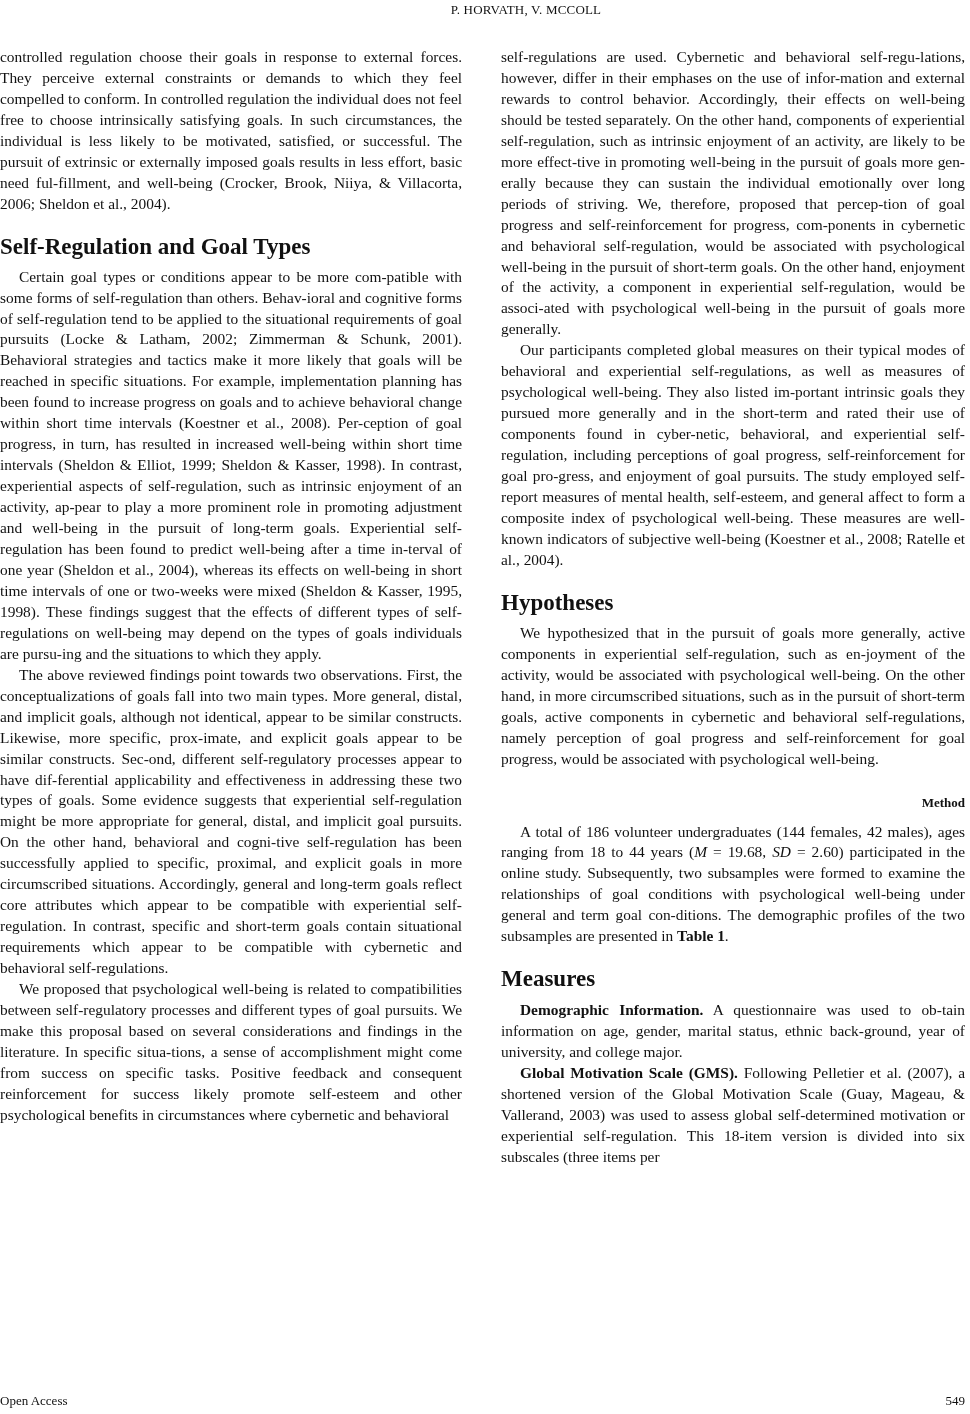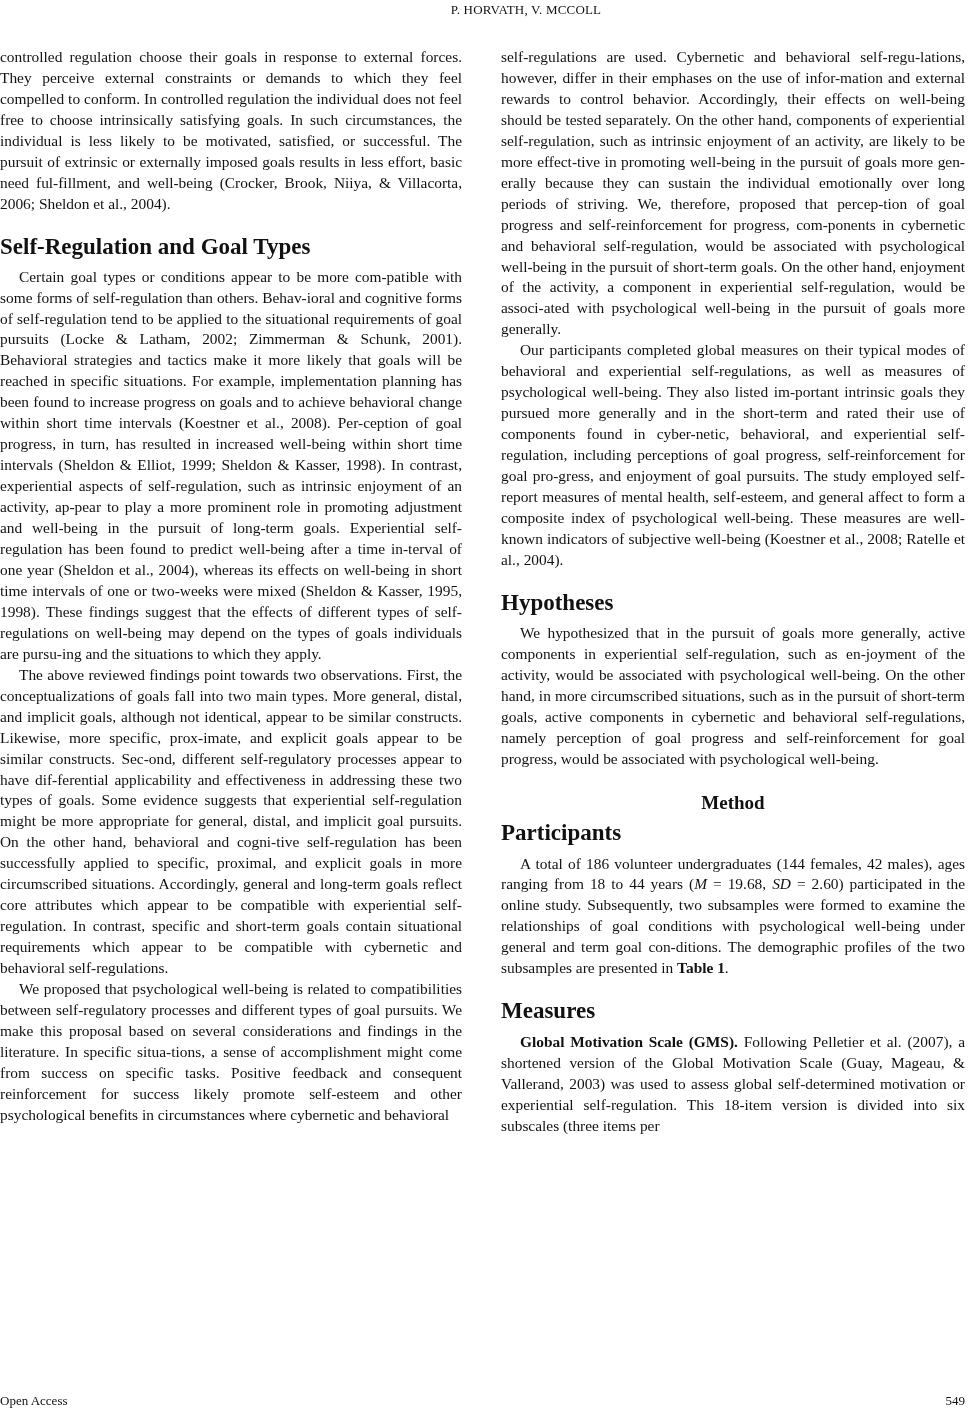--- a/index.html
+++ b/index.html
@@ -16,21 +16,21 @@
     position: absolute; top: 47px; width: 462px;
     font-size: 15.4px; line-height: 20.95px; text-align: justify;
   }
   .col.left { left: 0px; }
   .col.right { left: 501px; width: 464px; }
   .col p { margin: 0; text-indent: 0; }
   .col p.indent { text-indent: 19px; }
   h2.sec {
     font-weight: bold; font-size: 23px; margin: 0; line-height: 22px;
   }
-  h2.center { text-align: center; font-size: 19px; }
+  h2.center { text-align: right; font-size: 13px; }
   b.runin { font-weight: bold; }
   .footer-left { position: absolute; left: 0px; top: 1393px; font-size: 13px; }
   .footer-right { position: absolute; right: 5px; top: 1393px; font-size: 13px; }
 </style>
 </head>
 <body>
 
 <div class="running-head">P. HORVATH, V. MCCOLL</div>
 
 <div class="col left">
@@ -40,20 +40,20 @@
   <p class="indent">The above reviewed findings point towards two observations. First, the conceptualizations of goals fall into two main types. More general, distal, and implicit goals, although not identical, appear to be similar constructs. Likewise, more specific, prox-imate, and explicit goals appear to be similar constructs. Sec-ond, different self-regulatory processes appear to have dif-ferential applicability and effectiveness in addressing these two types of goals. Some evidence suggests that experiential self-regulation might be more appropriate for general, distal, and implicit goal pursuits. On the other hand, behavioral and cogni-tive self-regulation has been successfully applied to specific, proximal, and explicit goals in more circumscribed situations. Accordingly, general and long-term goals reflect core attributes which appear to be compatible with experiential self-regulation. In contrast, specific and short-term goals contain situational requirements which appear to be compatible with cybernetic and behavioral self-regulations.</p>
   <p class="indent">We proposed that psychological well-being is related to compatibilities between self-regulatory processes and different types of goal pursuits. We make this proposal based on several considerations and findings in the literature. In specific situa-tions, a sense of accomplishment might come from success on specific tasks. Positive feedback and consequent reinforcement for success likely promote self-esteem and other psychological benefits in circumstances where cybernetic and behavioral</p>
 </div>
 
 <div class="col right">
   <p>self-regulations are used. Cybernetic and behavioral self-regu-lations, however, differ in their emphases on the use of infor-mation and external rewards to control behavior. Accordingly, their effects on well-being should be tested separately. On the other hand, components of experiential self-regulation, such as intrinsic enjoyment of an activity, are likely to be more effect-tive in promoting well-being in the pursuit of goals more gen-erally because they can sustain the individual emotionally over long periods of striving. We, therefore, proposed that percep-tion of goal progress and self-reinforcement for progress, com-ponents in cybernetic and behavioral self-regulation, would be associated with psychological well-being in the pursuit of short-term goals. On the other hand, enjoyment of the activity, a component in experiential self-regulation, would be associ-ated with psychological well-being in the pursuit of goals more generally.</p>
   <p class="indent">Our participants completed global measures on their typical modes of behavioral and experiential self-regulations, as well as measures of psychological well-being. They also listed im-portant intrinsic goals they pursued more generally and in the short-term and rated their use of components found in cyber-netic, behavioral, and experiential self-regulation, including perceptions of goal progress, self-reinforcement for goal pro-gress, and enjoyment of goal pursuits. The study employed self-report measures of mental health, self-esteem, and general affect to form a composite index of psychological well-being. These measures are well-known indicators of subjective well-being (Koestner et al., 2008; Ratelle et al., 2004).</p>
   <h2 class="sec" style="margin-top:21px;margin-bottom:9px;">Hypotheses</h2>
   <p class="indent">We hypothesized that in the pursuit of goals more generally, active components in experiential self-regulation, such as en-joyment of the activity, would be associated with psychological well-being. On the other hand, in more circumscribed situations, such as in the pursuit of short-term goals, active components in cybernetic and behavioral self-regulations, namely perception of goal progress and self-reinforcement for goal progress, would be associated with psychological well-being.</p>
   <h2 class="sec center" style="margin-top:22px;margin-bottom:8px;">Method</h2>
-  <h2 class="sec" style="margin-bottom:10px;">Participants</h2>
   <p class="indent"><span>A total of 186 volunteer undergraduates (144 females, 42 males), ages ranging from 18 to 44 years (</span><i>M</i><span> = 19.68, </span><i>SD</i><span> = 2.60) participated in the online study. Subsequently, two subsamples were formed to examine the relationships of goal conditions with psychological well-being under general and term goal con-ditions. The demographic profiles of the two subsamples are presented in </span><b>Table 1</b><span>.</span></p>
   <h2 class="sec" style="margin-top:21px;margin-bottom:10px;">Measures</h2>
+  <p class="indent"><b class="runin">Demographic Information.</b><span> A questionnaire was used to ob-tain information on age, gender, marital status, ethnic back-ground, year of university, and college major.</span></p>
   <p class="indent"><b class="runin">Global Motivation Scale (GMS).</b><span> Following Pelletier et al. (2007), a shortened version of the Global Motivation Scale (Guay, Mageau, &amp; Vallerand, 2003) was used to assess global self-determined motivation or experiential self-regulation. This 18-item version is divided into six subscales (three items per</span></p>
 </div>
 
 <div class="footer-left">Open Access</div>
 <div class="footer-right">549</div>
 
 </body></html>

